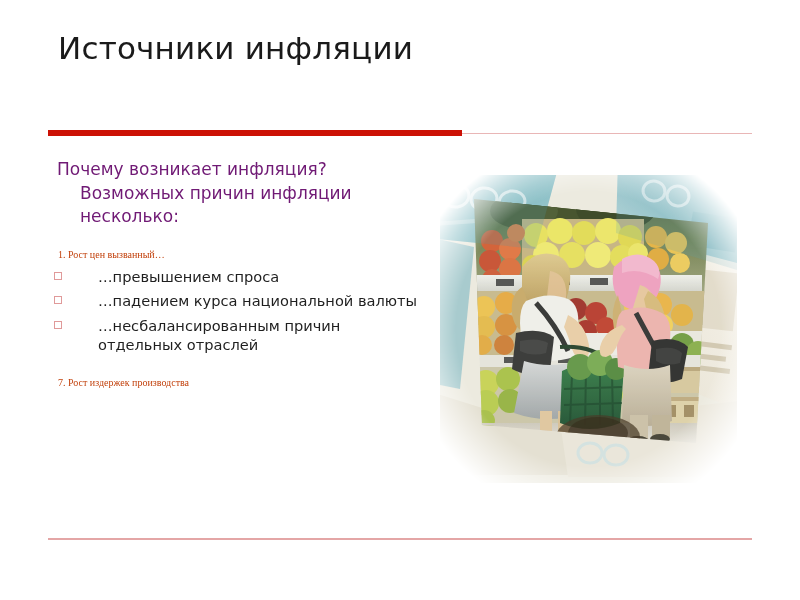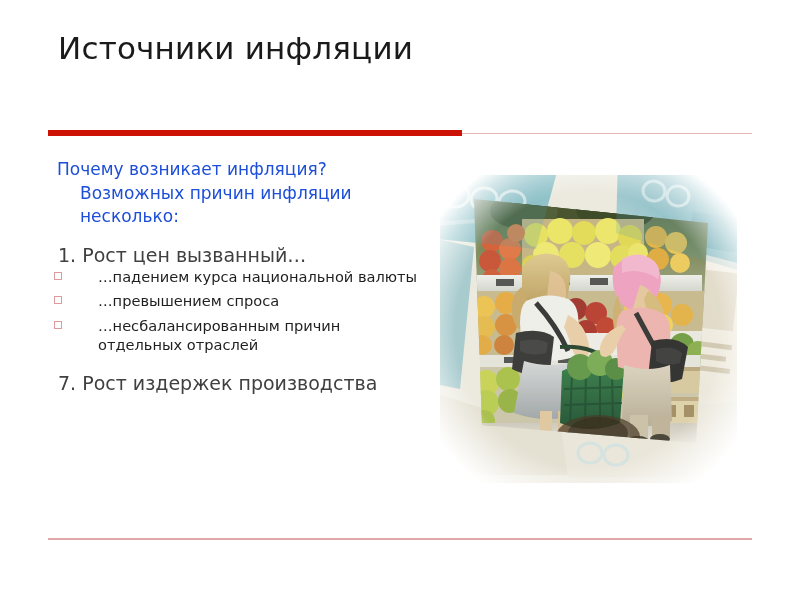--- a/index.html
+++ b/index.html
@@ -65,33 +65,34 @@
   .body-col {
     position: absolute;
     left: 48px;
     top: 158px;
     width: 375px;
   }
 
   .lead-para {
     font-size: 17px;
     line-height: 23.5px;
-    color: #1d4ed8;
+    color: #701a75;
     padding-left: 32px;
     text-indent: -23px;
     margin: 0 0 16px 0;
     width: 300px;
   }
 
   .numbered-item {
-    font-size: 19px;
+    font-size: 10px;
     line-height: 20px;
-    color: #404040;
+    color: #c2410c;
     margin: 0;
     padding-left: 10px;
+    font-family: Liberation Serif, serif;
   }
   .numbered-item.first { margin-bottom: 2px; }
   .numbered-item.second { margin-top: 18px; padding-left: 10px; }
 
   .bullet-list {
     list-style: none;
     margin: 0;
     padding: 0;
   }
   .bullet-row {
@@ -138,25 +139,25 @@
 
   <div class="body-col">
 
     <p class="lead-para">Почему возникает инфляция? Возможных причин инфляции несколько:</p>
 
     <p class="numbered-item first">1. Рост цен вызванный…</p>
 
     <ul class="bullet-list">
       <li class="bullet-row">
         <span class="bullet-marker"></span>
-        <span>…падением курса национальной валюты</span>
+        <span>…превышением спроса</span>
       </li>
       <li class="bullet-row">
         <span class="bullet-marker"></span>
-        <span>…превышением спроса</span>
+        <span>…падением курса национальной валюты</span>
       </li>
       <li class="bullet-row">
         <span class="bullet-marker"></span>
         <span>…несбалансированным причин отдельных отраслей</span>
       </li>
     </ul>
 
     <p class="numbered-item second">7. Рост издержек производства</p>
   </div>
 

